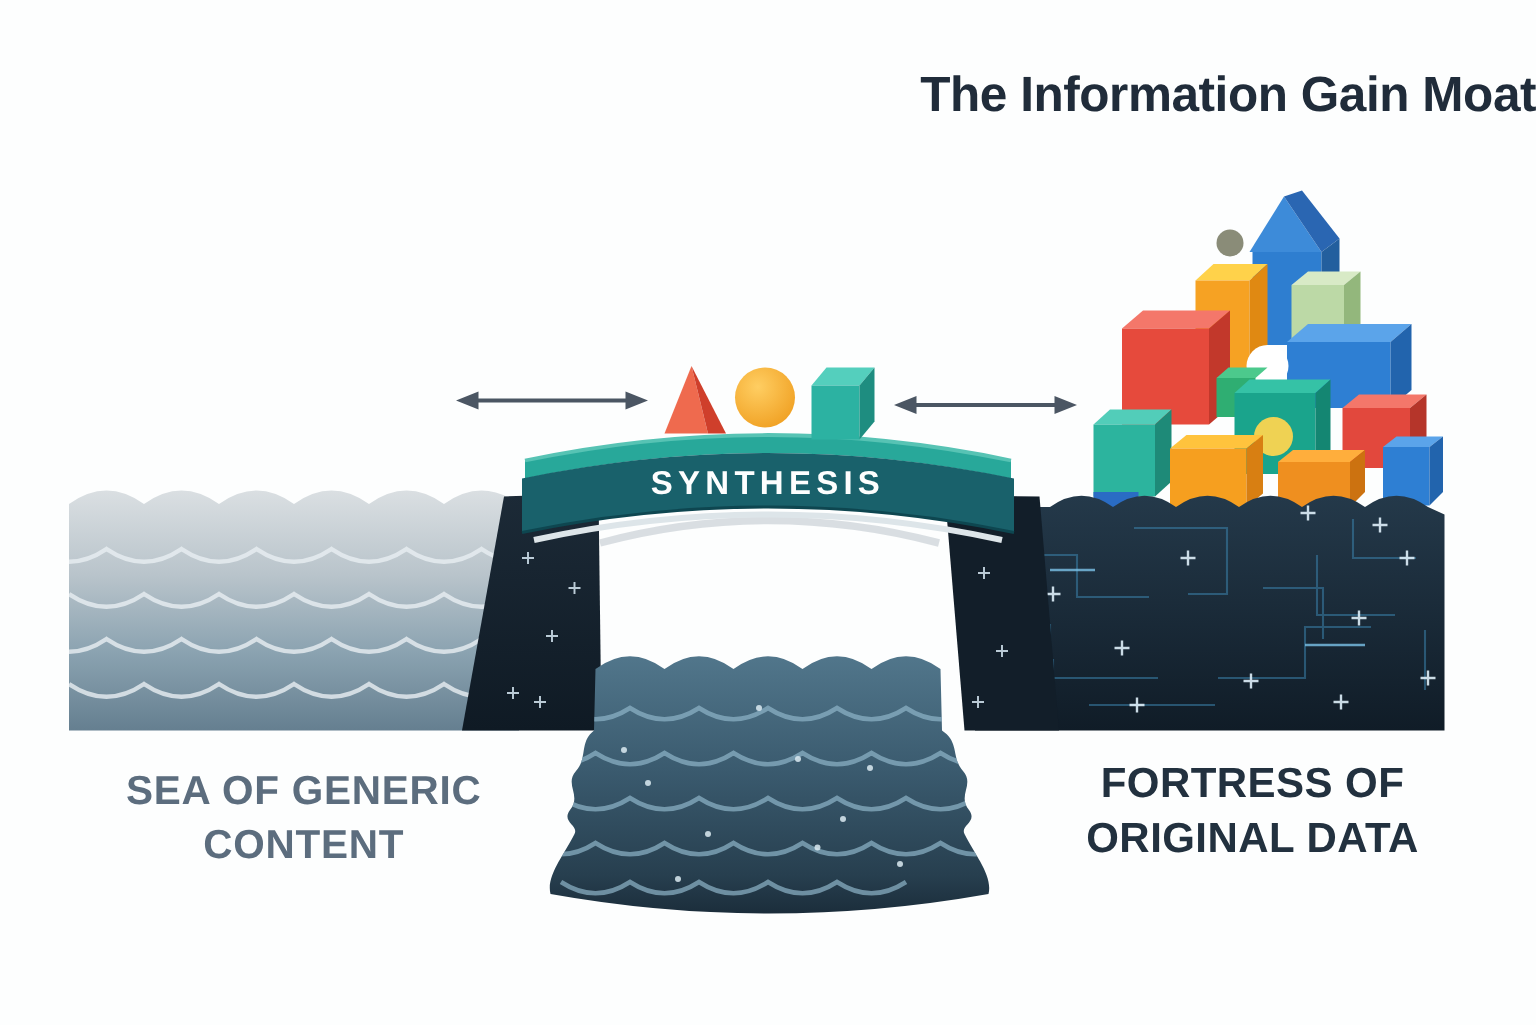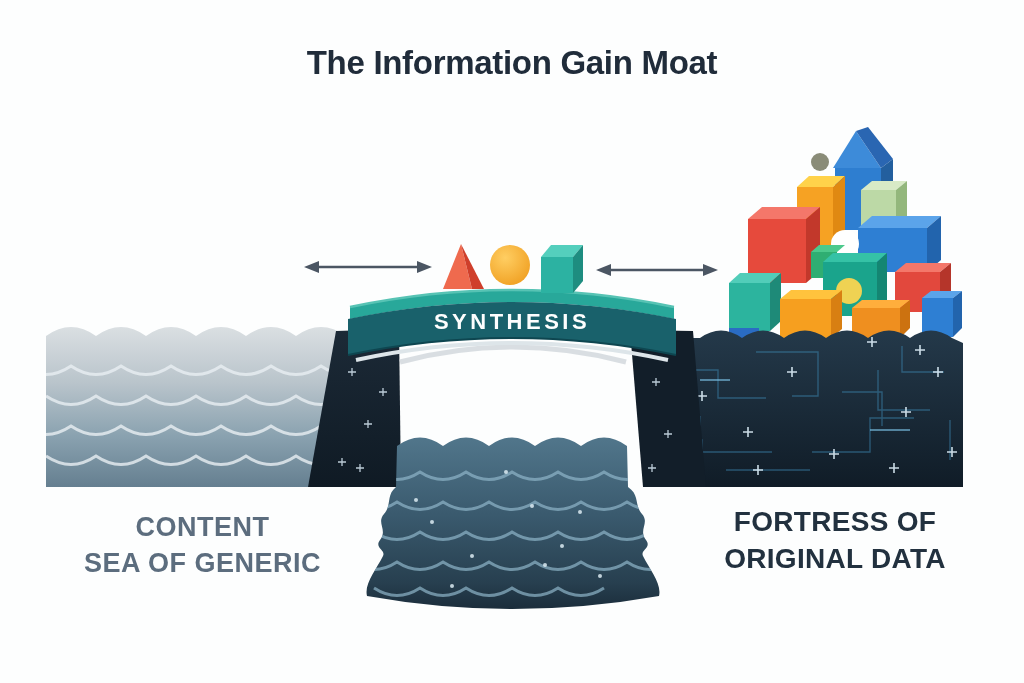--- a/index.html
+++ b/index.html
@@ -2,21 +2,21 @@
 <html><head>
 <meta charset="utf-8">
 <style>
   html,body{margin:0;padding:0;background:#ffffff;}
   .stage{
     position:relative;width:1024px;height:683px;overflow:hidden;
     background:#fdfefe;font-family:"Liberation Sans", sans-serif;
   }
   .scene-svg{position:absolute;left:0;top:0;width:1024px;height:683px;}
   .title{
-    position:absolute;left:0;right:0;top:44px;text-align:center;
+    position:absolute;left:0;right:0;top:44px;text-align:right;
     font-size:33px;font-weight:700;color:#202c3a;letter-spacing:-0.3px;
   }
   .label{position:absolute;text-align:center;font-weight:700;}
   .label-left{
     left:55px;top:509px;width:295px;font-size:27px;line-height:36px;
     color:#5c6d7e;letter-spacing:0.5px;
   }
   .label-right{
     left:685px;top:503px;width:300px;font-size:28px;line-height:37px;
     color:#22313f;letter-spacing:0.3px;text-align:center;
@@ -275,22 +275,22 @@
         <line x1="608" y1="270" x2="706" y2="270" stroke-width="2.6"></line>
         <polygon points="596,270 611,264 611,276" stroke="none"></polygon>
         <polygon points="718,270 703,264 703,276" stroke="none"></polygon>
       </g>
     </g>
   </svg>
 
   <div class="title">The Information Gain Moat</div>
 
   <div class="label label-left">
+    <div>SEA OF GENERIC</div>
     <div>CONTENT</div>
-    <div>SEA OF GENERIC</div>
   </div>
 
   <div class="label label-right">
     <div>FORTRESS OF</div>
     <div>ORIGINAL DATA</div>
   </div>
 
 </div>
 
 </body></html>

